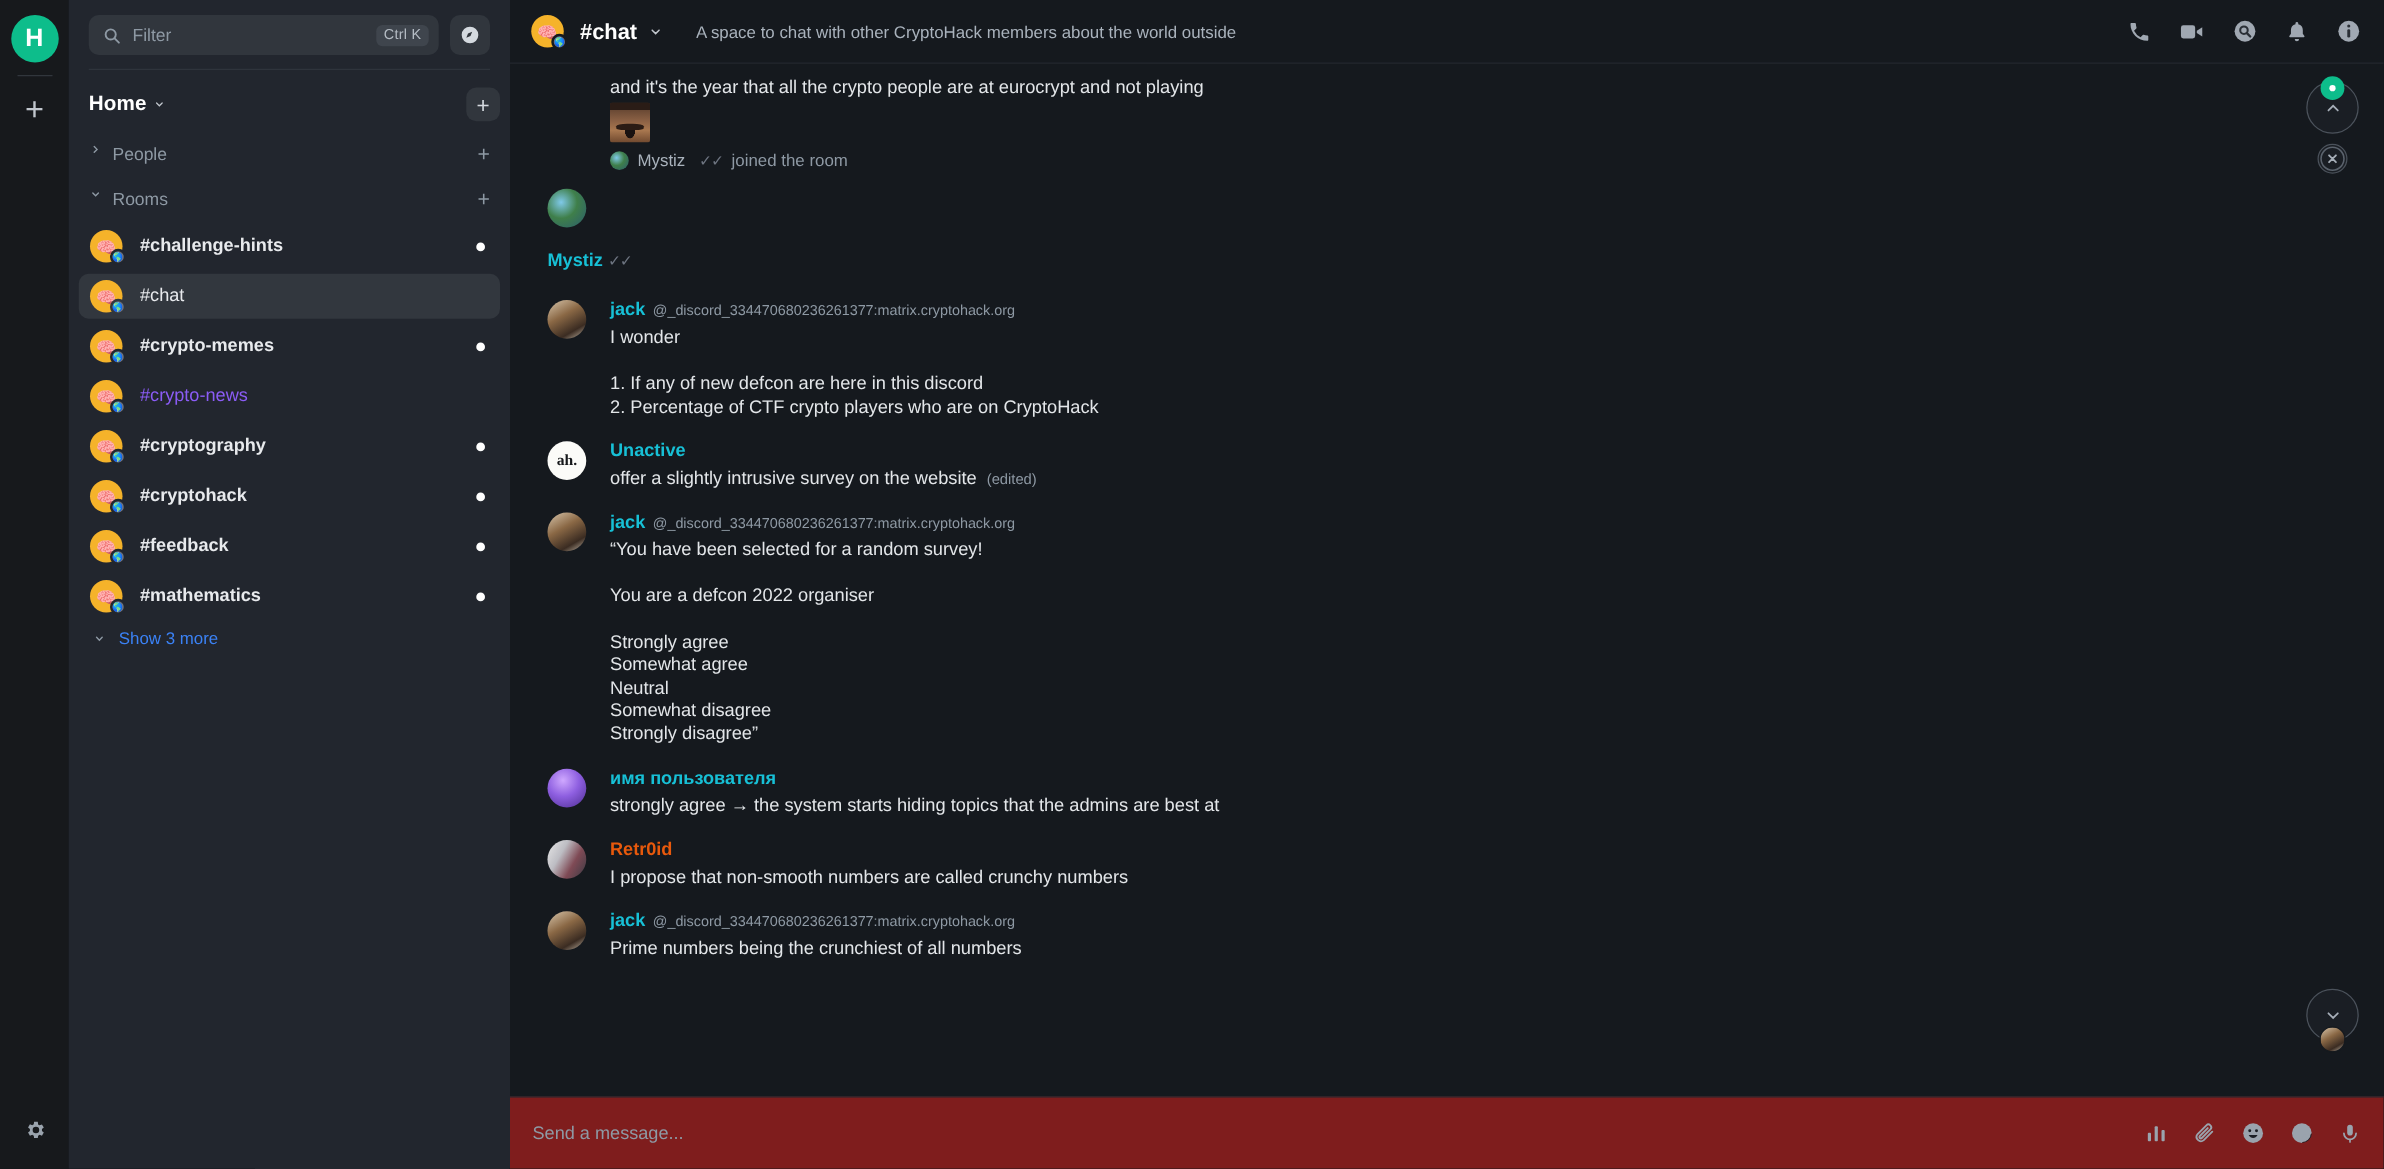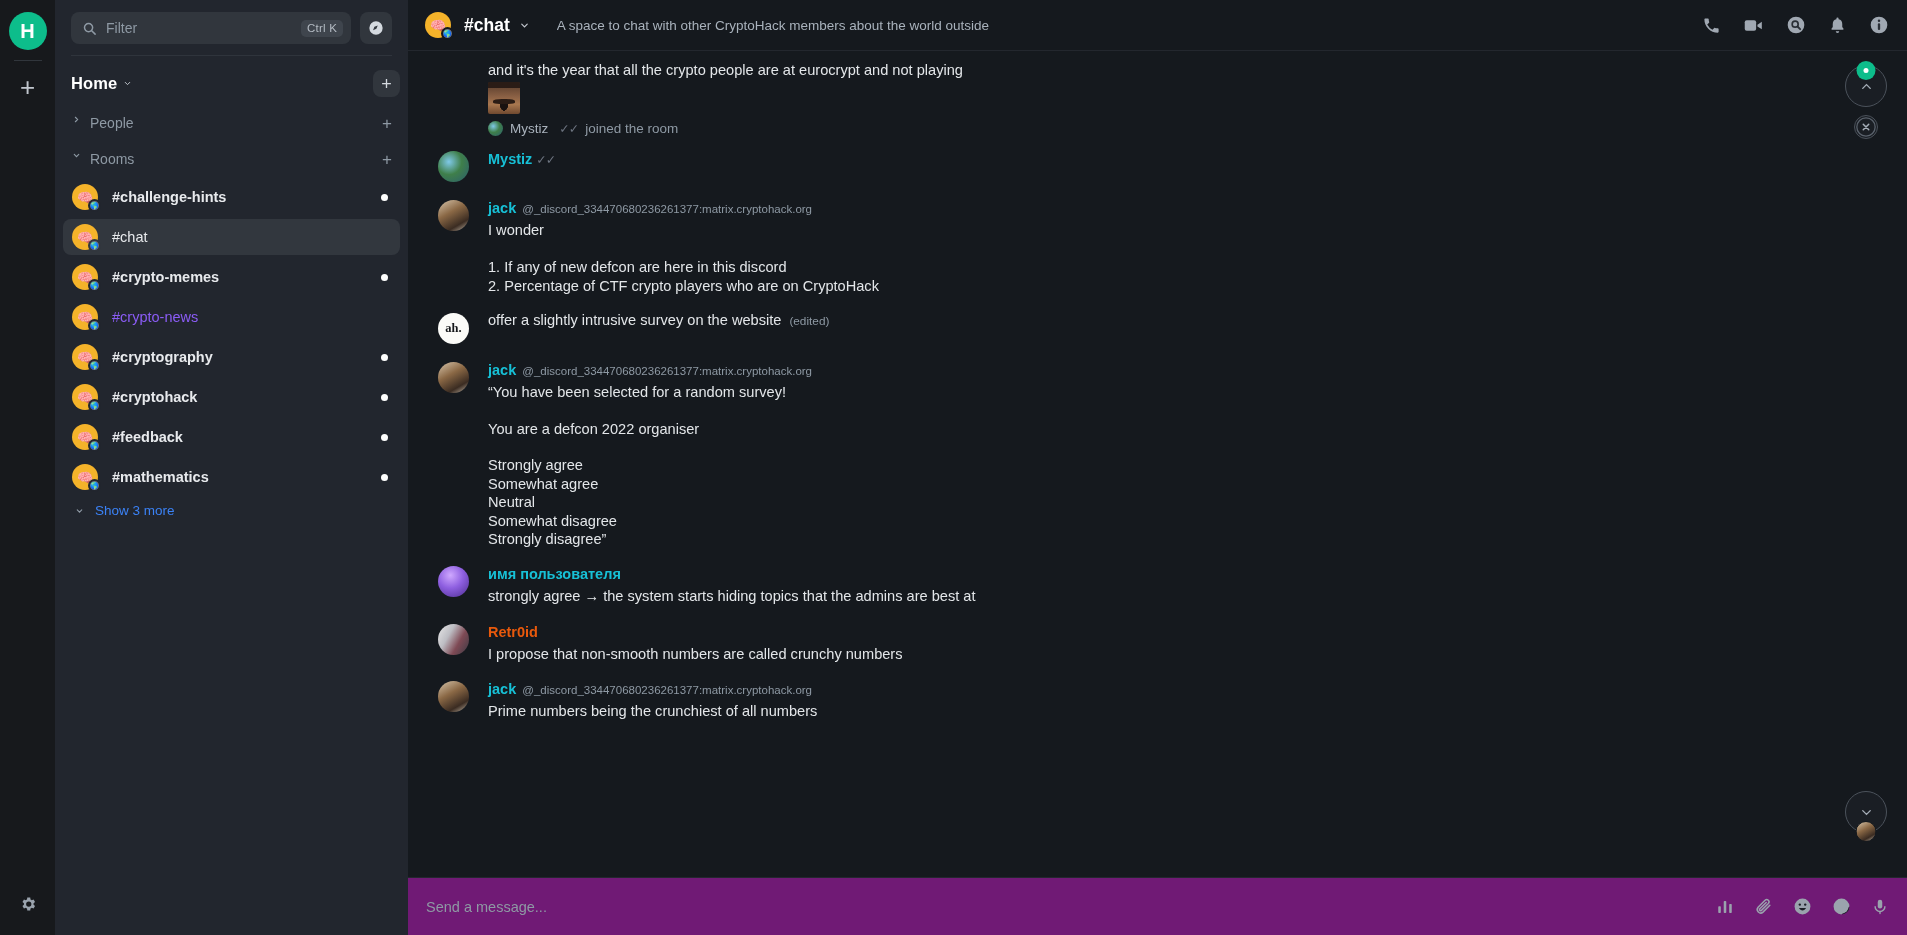--- a/index.html
+++ b/index.html
@@ -206,21 +206,21 @@
   .rr-avatar {
     position: absolute; left: 50%; transform: translateX(-50%); bottom: -10px;
     width: 21px; height: 21px; border-radius: 50%;
     background: linear-gradient(150deg,#d9c7ad 0%,#8a6845 40%,#3b2c22 75%,#cbbfae 100%);
     border: 1px solid #15191e;
   }
 
   
   .composer {
     flex: 0 0 58px; height: 58px; display: flex; align-items: center;
-    border-top: 1px solid #23272e; padding: 0 18px 0 18px; background: #701a75;
+    border-top: 1px solid #23272e; padding: 0 18px 0 18px; background: #7f1d1d;
   }
   .composer .ph { color: #8e99a4; font-size: 14.5px; flex: 1 1 auto; cursor: text; }
   .composer-icons { display: flex; align-items: center; gap: 20px; }
   .composer-icons .ico { cursor: pointer; display: flex; }
 </style>
 </head>
 <body>
 
 <div class="app">
 
@@ -435,21 +435,21 @@
         <div class="body">
           <div class="membership">
             <span class="mini"></span>
             <span class="nm">Mystiz</span>
             <span class="checks">✓✓</span>
             <span>joined the room</span>
           </div>
         </div>
       </div>
 
-      <div class="ev" style="padding-top:6px;">
+      <div class="ev" style="padding-top:6px;flex-direction:column;">
         <div class="av-col">
           <div class="avatar32 av-mystiz"></div>
         </div>
         <div class="body">
           <div class="sender-line">
             <span class="sender s-cyan">Mystiz</span><span class="checks">✓✓</span>
           </div>
         </div>
       </div>
 
@@ -466,20 +466,23 @@
 1. If any of new defcon are here in this discord
 2. Percentage of CTF crypto players who are on CryptoHack</div>
         </div>
       </div>
 
       <div class="ev" style="padding-top:14px;">
         <div class="av-col">
           <div class="avatar32 av-unactive">ah.</div>
         </div>
         <div class="body">
+          <div class="sender-line">
+            <span class="sender s-cyan">Unactive</span>
+          </div>
           <div class="msg"><span>offer a slightly intrusive survey on the website</span><span class="edited">(edited)</span></div>
         </div>
       </div>
 
       <div class="ev" style="padding-top:14px;">
         <div class="av-col">
           <div class="avatar32 av-jack"></div>
         </div>
         <div class="body">
           <div class="sender-line">

